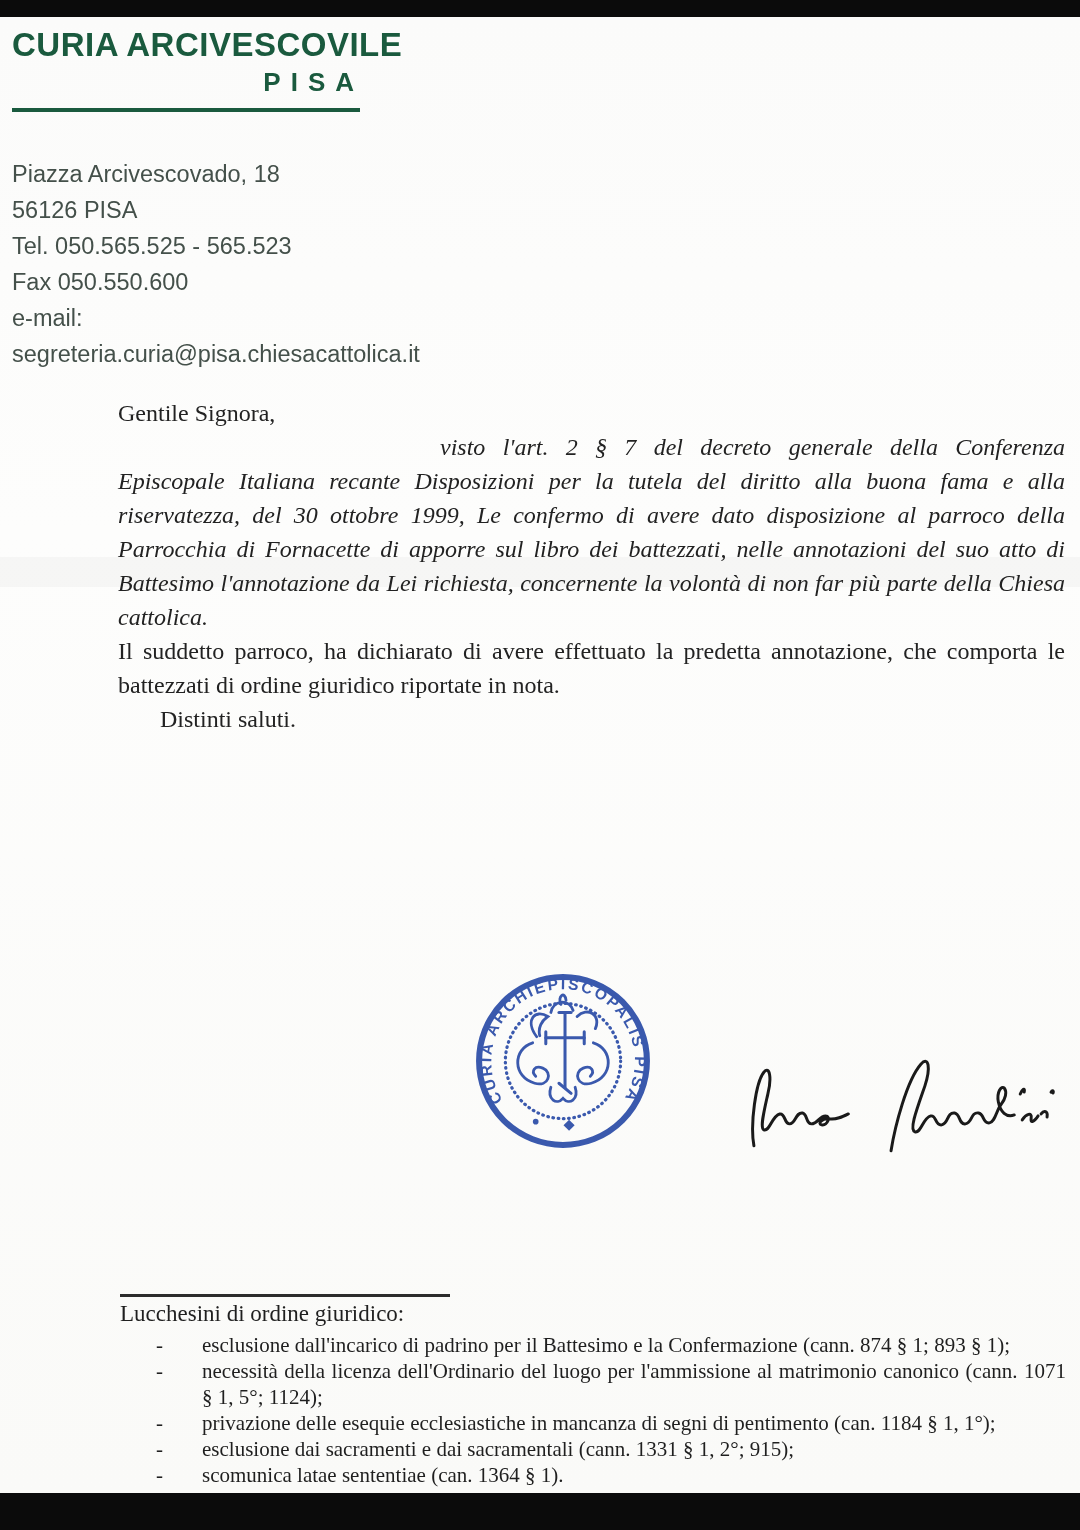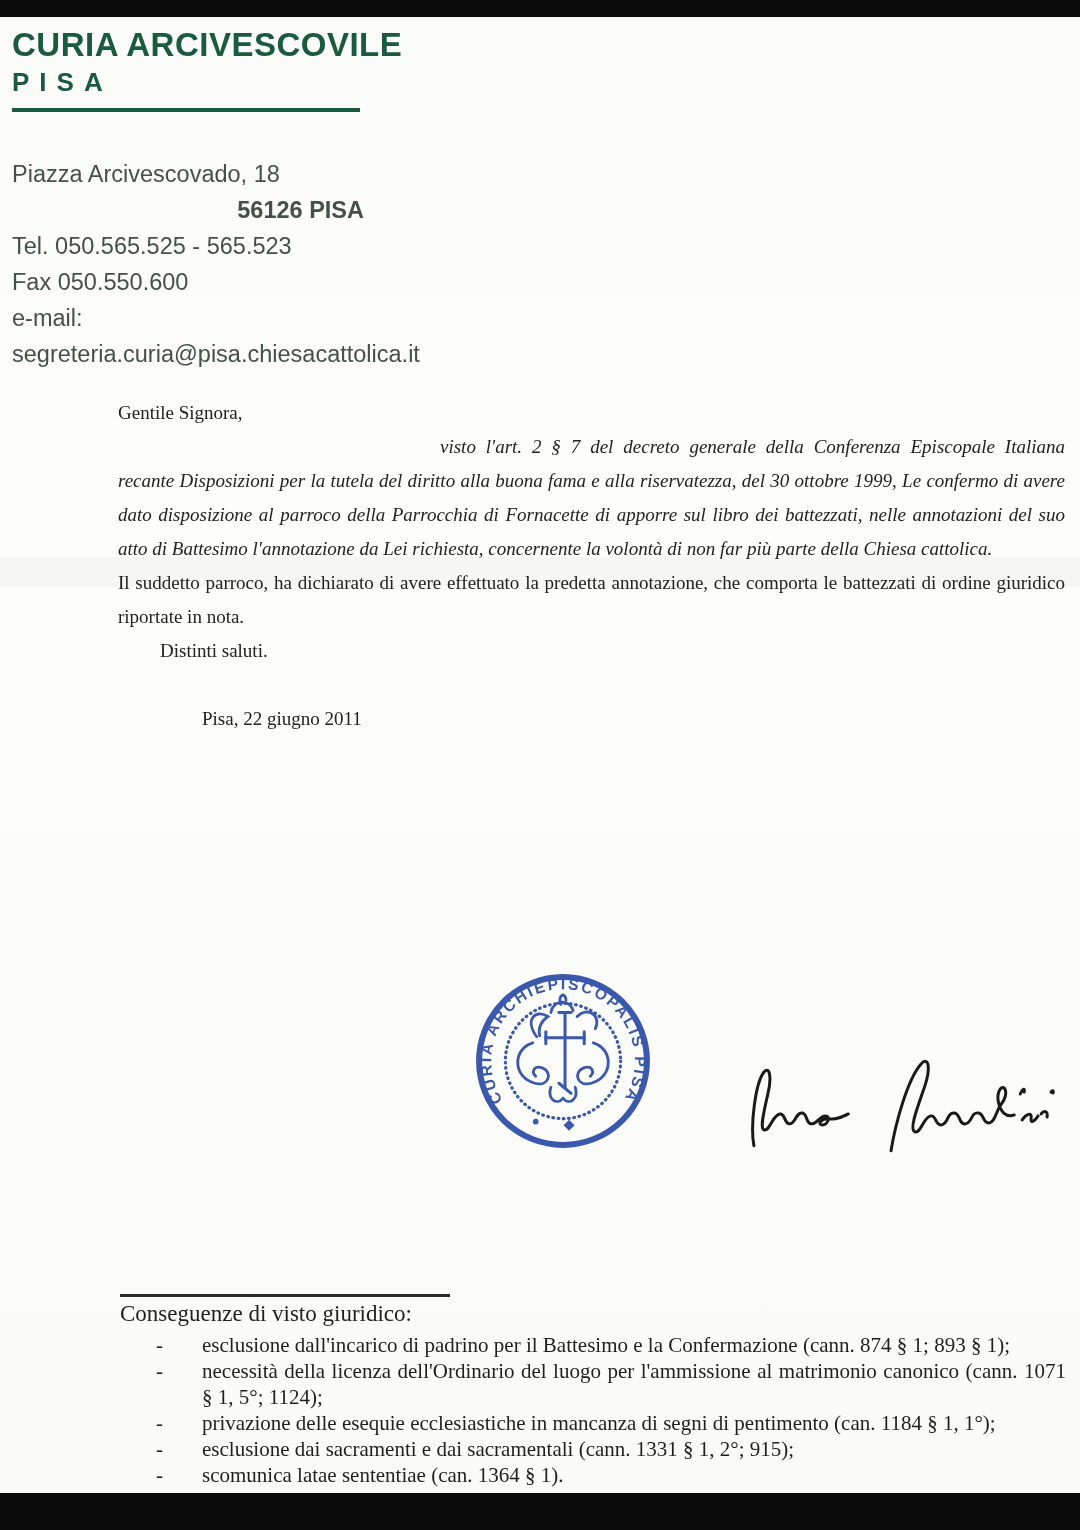--- a/index.html
+++ b/index.html
@@ -20,33 +20,33 @@
   .scan-band { position:absolute; left:0; width:100%; background:rgba(110,110,110,0.05); }
 
   
   .letterhead { position:absolute; left:12px; top:9px; width:352px; color:#1a5a3e; }
   .lh-title {
     font-family:"Liberation Sans", sans-serif; font-weight:bold;
     font-size:33px; letter-spacing:0.5px; text-align:center; white-space:nowrap;
   }
   .lh-city {
     font-family:"Liberation Sans", sans-serif; font-weight:bold;
-    font-size:26px; letter-spacing:10px; text-align:left; margin-top:3px;
+    font-size:26px; letter-spacing:10px; text-align:right; margin-top:3px;
   }
   .lh-rule { width:348px; height:4px; background:#1a5a3e; margin-top:10px; }
   .lh-address {
     margin-top:44px; font-family:"Liberation Sans", sans-serif;
     font-size:23.5px; line-height:36px; color:#44504a; text-align:left;
   }
-  .lh-address .bold { font-weight:bold;text-align:right; }
+  .lh-address .bold { font-weight:normal; }
 
   
   .letter-body {
     position:absolute; left:118px; top:379px; width:947px;
-    font-size:19px; line-height:34px; color:#222;
+    font-size:24px; line-height:34px; color:#222;
   }
   .letter-body p { margin:0; }
   .para-justify { text-align:justify; }
   .para-indent { text-indent:322px;font-style:italic; }
   .closing { padding-left:42px; }
   .dateline { padding-left:84px; margin-top:34px !important; }
 
   
   .stamp { position:absolute; left:472px; top:952px; width:182px; height:184px; opacity:0.93; }
 
@@ -88,21 +88,20 @@
         <div>Fax 050.550.600</div>
         <div>e-mail: segreteria.curia@pisa.chiesacattolica.it</div>
       </div>
     </header>
 
     <main class="letter-body">
       <p class="salutation">Gentile Signora,</p>
       <p class="para-justify para-indent">visto l'art. 2 § 7 del decreto generale della Conferenza Episcopale Italiana recante Disposizioni per la tutela del diritto alla buona fama e alla riservatezza, del 30 ottobre 1999, Le confermo di avere dato disposizione al parroco della Parrocchia di Fornacette di apporre sul libro dei battezzati, nelle annotazioni del suo atto di Battesimo l'annotazione da Lei richiesta, concernente la volontà di non far più parte della Chiesa cattolica.</p>
       <p class="para-justify">Il suddetto parroco, ha dichiarato di avere effettuato la predetta annotazione, che comporta le battezzati di ordine giuridico riportate in nota.</p>
       <p class="closing">Distinti saluti.</p>
-      <p class="dateline">Pisa, 22 giugno 2011</p>
     </main>
 
     <div class="stamp">
       <svg viewBox="0 0 180 180" width="182" height="184">
         <g fill="none" stroke="#2c4da8" stroke-linecap="round">
           <circle cx="90" cy="90" r="83" stroke-width="6"></circle>
           <circle cx="90" cy="90" r="57" stroke-width="3.2" stroke-dasharray="0.6 4.6"></circle>
 
           <g stroke-width="3">
             <path d="M 92,42 L 92,116"></path>
@@ -143,21 +142,21 @@
         <path d="M 152,97 C 156,72 168,26 182,10 C 190,1 192,14 186,32 C 178,55 170,76 176,78 C 182,80 184,64 192,62 C 198,61 196,72 203,71 C 210,70 208,58 216,59 C 222,60 220,71 227,70 C 234,69 232,58 240,59 C 246,60 244,70 251,69 C 257,68 258,56 263,50 C 267,45 269,38 266,34 C 263,31 258,38 260,48 C 262,58 268,64 276,61"></path>
         <path d="M 282,40 C 284,35 287,33 286,38"></path>
         <path d="M 284,66 C 288,60 294,58 293,64 C 292,70 296,68 300,62"></path>
         <path d="M 303,60 C 306,56 310,57 309,63"></path>
         <path d="M 313,38 C 314,36 316,36 315,39"></path>
       </g>
     </svg>
 
     <footer class="footnote">
       <div class="fn-rule"></div>
-      <div class="fn-heading">Conseguenze di visto giuridico:</div>
+      <div class="fn-heading">Lucchesini di ordine giuridico:</div>
       <div class="fn-list">
 
           <div class="fn-item">
             <span class="fn-dash">-</span>
             <span class="fn-text">esclusione dall'incarico di padrino per il Battesimo e la Confermazione (cann. 874 § 1; 893 § 1);</span>
           </div>
 
           <div class="fn-item">
             <span class="fn-dash">-</span>
             <span class="fn-text">necessità della licenza dell'Ordinario del luogo per l'ammissione al matrimonio canonico (cann. 1071 § 1, 5°; 1124);</span>

